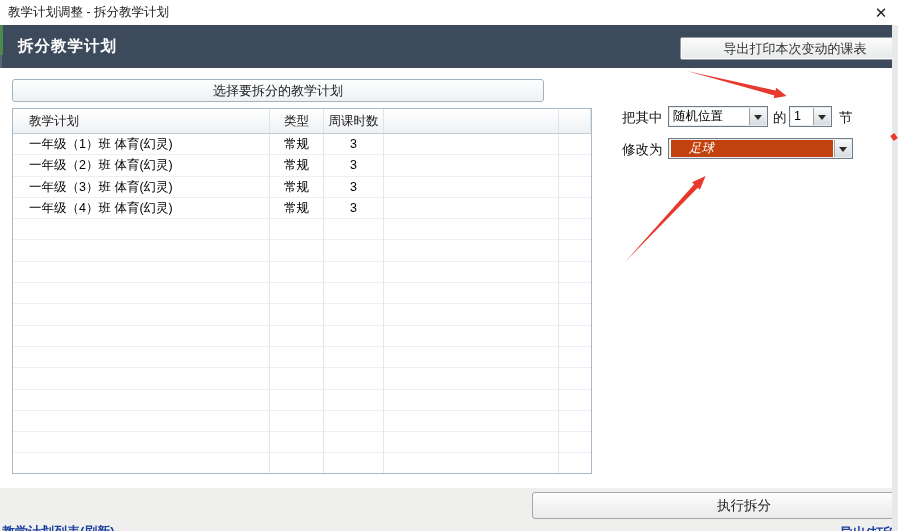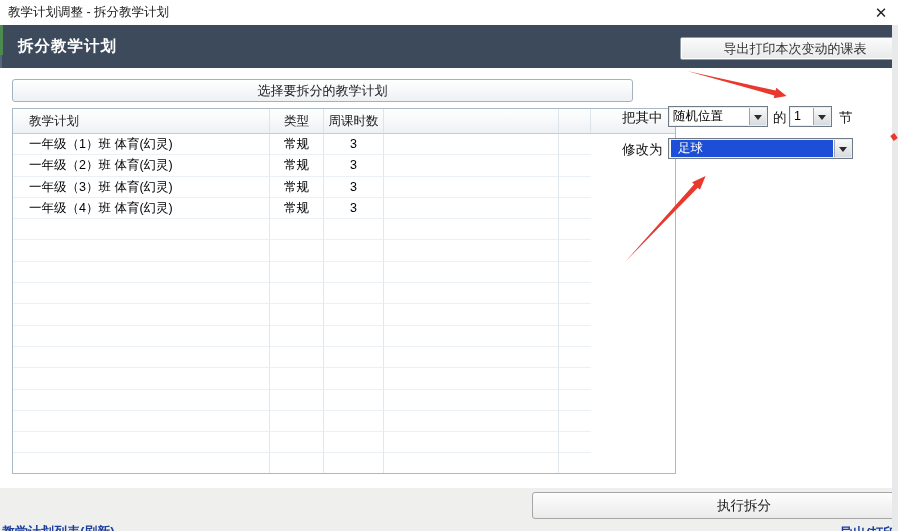--- a/index.html
+++ b/index.html
@@ -16,46 +16,46 @@
     font-size:15px;color:#222;cursor:pointer;}
   
   .darkband{position:absolute;left:0;top:25px;width:892px;height:43px;background:#3c4a5c;border-left:2px solid #55657a;box-sizing:border-box;}
   .greensliver{position:absolute;left:0;top:25px;width:3px;height:30px;background:#4d8a4d;}
   .dlgtitle{position:absolute;left:18px;top:36px;font-size:15.5px;font-weight:bold;color:#ffffff;letter-spacing:1px;}
   .export-btn{position:absolute;left:680px;top:37px;width:230px;height:23px;box-sizing:border-box;
     background:linear-gradient(#fbfbfb,#e7e9ea);border:1px solid #8f9aa5;border-radius:2px;
     box-shadow:inset 0 0 0 1px #ffffff;font-size:13px;color:#333;text-align:center;line-height:21px;cursor:pointer;}
   
   .content{position:absolute;left:0;top:68px;width:892px;height:420px;background:#ffffff;}
-  .select-btn{position:absolute;left:12px;top:79px;width:621px;height:23px;box-sizing:border-box;
+  .select-btn{position:absolute;left:12px;top:79px;width:532px;height:23px;box-sizing:border-box;
     background:linear-gradient(#feffff,#edf1f4);border:1px solid #a3b2bf;border-radius:3px;
     font-size:13px;color:#222;text-align:center;line-height:21px;cursor:pointer;}
   
-  .ptable{position:absolute;left:12px;top:108px;width:664px;height:366px;box-sizing:border-box;
+  .ptable{position:absolute;left:12px;top:108px;width:580px;height:366px;box-sizing:border-box;
     border:1px solid #a9bac6;background:#fff;overflow:hidden;}
   .thead{display:grid;grid-template-columns:257px 54px 60px 175px 32px;height:25px;
     background:linear-gradient(#ffffff,#eef1f4);border-bottom:1px solid #c2cdd6;box-sizing:border-box;}
   .thead .cell{font-size:12.5px;color:#1c1c1c;line-height:24px;}
   .trow{display:grid;grid-template-columns:257px 54px 60px 175px 32px;height:21.3px;}
   .cell{box-sizing:border-box;border-right:1px solid #e0e8ee;border-bottom:1px solid #eaf0f4;
     font-size:12.5px;color:#000;line-height:21px;white-space:nowrap;overflow:hidden;}
   .thead .cell{border-right:1px solid #dde5eb;border-bottom:none;}
   .c1{padding-left:16px;}
   .c2,.c3{text-align:center;padding:0;}
   .c5{border-right:none;}
   
   .rlabel{position:absolute;font-size:13.5px;color:#111;}
   .combo{position:absolute;height:21px;box-sizing:border-box;background:#fff;
     border:1px solid #6f7b86;box-shadow:inset 0 0 0 1px #e9eef2;cursor:pointer;}
   .combo .val{position:absolute;left:4px;top:0;right:18px;line-height:19px;font-size:12.5px;color:#000000;overflow:hidden;white-space:nowrap;}
   .combo .drop{position:absolute;right:1px;top:1px;bottom:1px;width:16px;
     background:linear-gradient(#f9f9f9,#d7dbdf);border-left:1px solid #9aa4ad;}
   .combo .drop i{position:absolute;left:4px;top:7px;width:0;height:0;
     border-left:4px solid transparent;border-right:4px solid transparent;border-top:5px solid #2b2b2b;}
-  .combo.selected .val{left:2px;top:1px;bottom:1px;right:19px;background:#1d4ed8;color:#fff;line-height:17px;padding-left:7px;}
+  .combo.selected .val{left:2px;top:1px;bottom:1px;right:19px;background:#c2410c;color:#fff;line-height:17px;padding-left:18px;font-style:italic;}
   
   .footer{position:absolute;left:0;top:488px;width:898px;height:43px;background:#efefed;}
   .exec-btn{position:absolute;left:532px;top:492px;width:424px;height:27px;box-sizing:border-box;
     background:linear-gradient(#fdfdfd,#ebebeb);border:1px solid #a6a6a6;border-radius:3px;
     font-size:13.5px;color:#222;text-align:center;line-height:25px;cursor:pointer;}
   .clip{position:absolute;height:7px;overflow:hidden;font-size:13px;line-height:15px;color:#1a3f9e;font-weight:bold;white-space:nowrap;}
   .clipL{left:2px;top:524px;width:300px;}
   .clipR{left:840px;top:525px;width:58px;}
   .rightstrip{position:absolute;left:892px;top:25px;width:6px;height:506px;background:#e7e9ea;}
   

